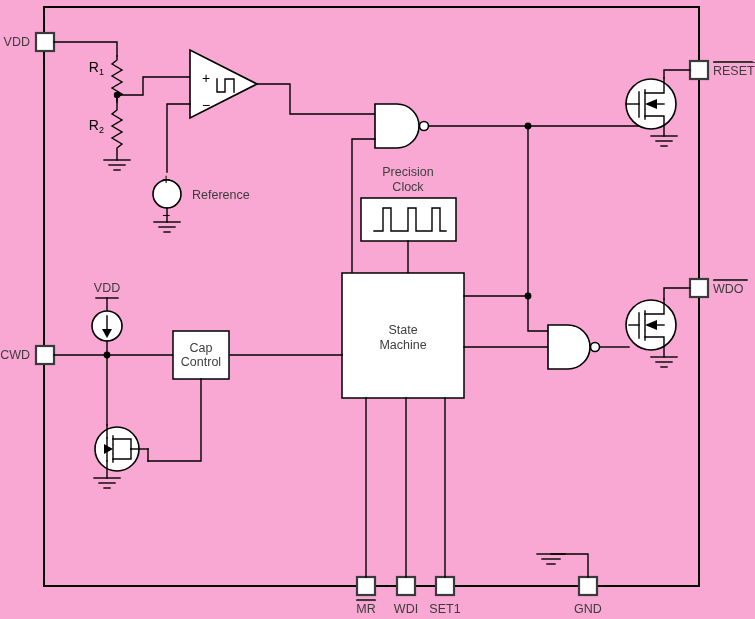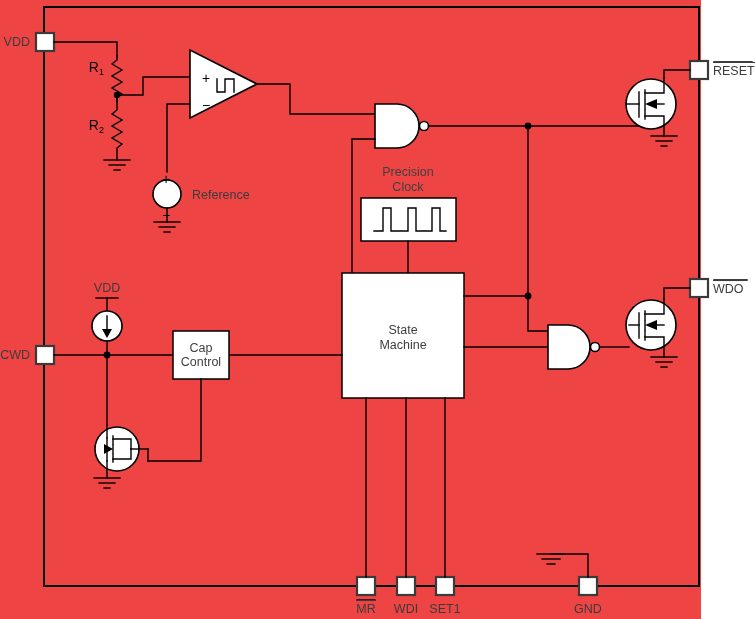--- a/index.html
+++ b/index.html
@@ -2,23 +2,23 @@
 <html><head>
 <meta charset="utf-8">
 <style>
   html, body {
     margin: 0;
     padding: 0;
     background: #ffffff;
   }
   #canvas {
     position: relative;
-    width: 701px;
+    width: 755px;
     height: 619px;
-    background: #ef4444;
+    background: #f9a8d4;
     font-family: "Liberation Sans", sans-serif;
     text-align: right;
   }
   svg {
     display: block;
   }
   .wire {
     stroke: #000000;
     stroke-width: 1.4;
     fill: none;

